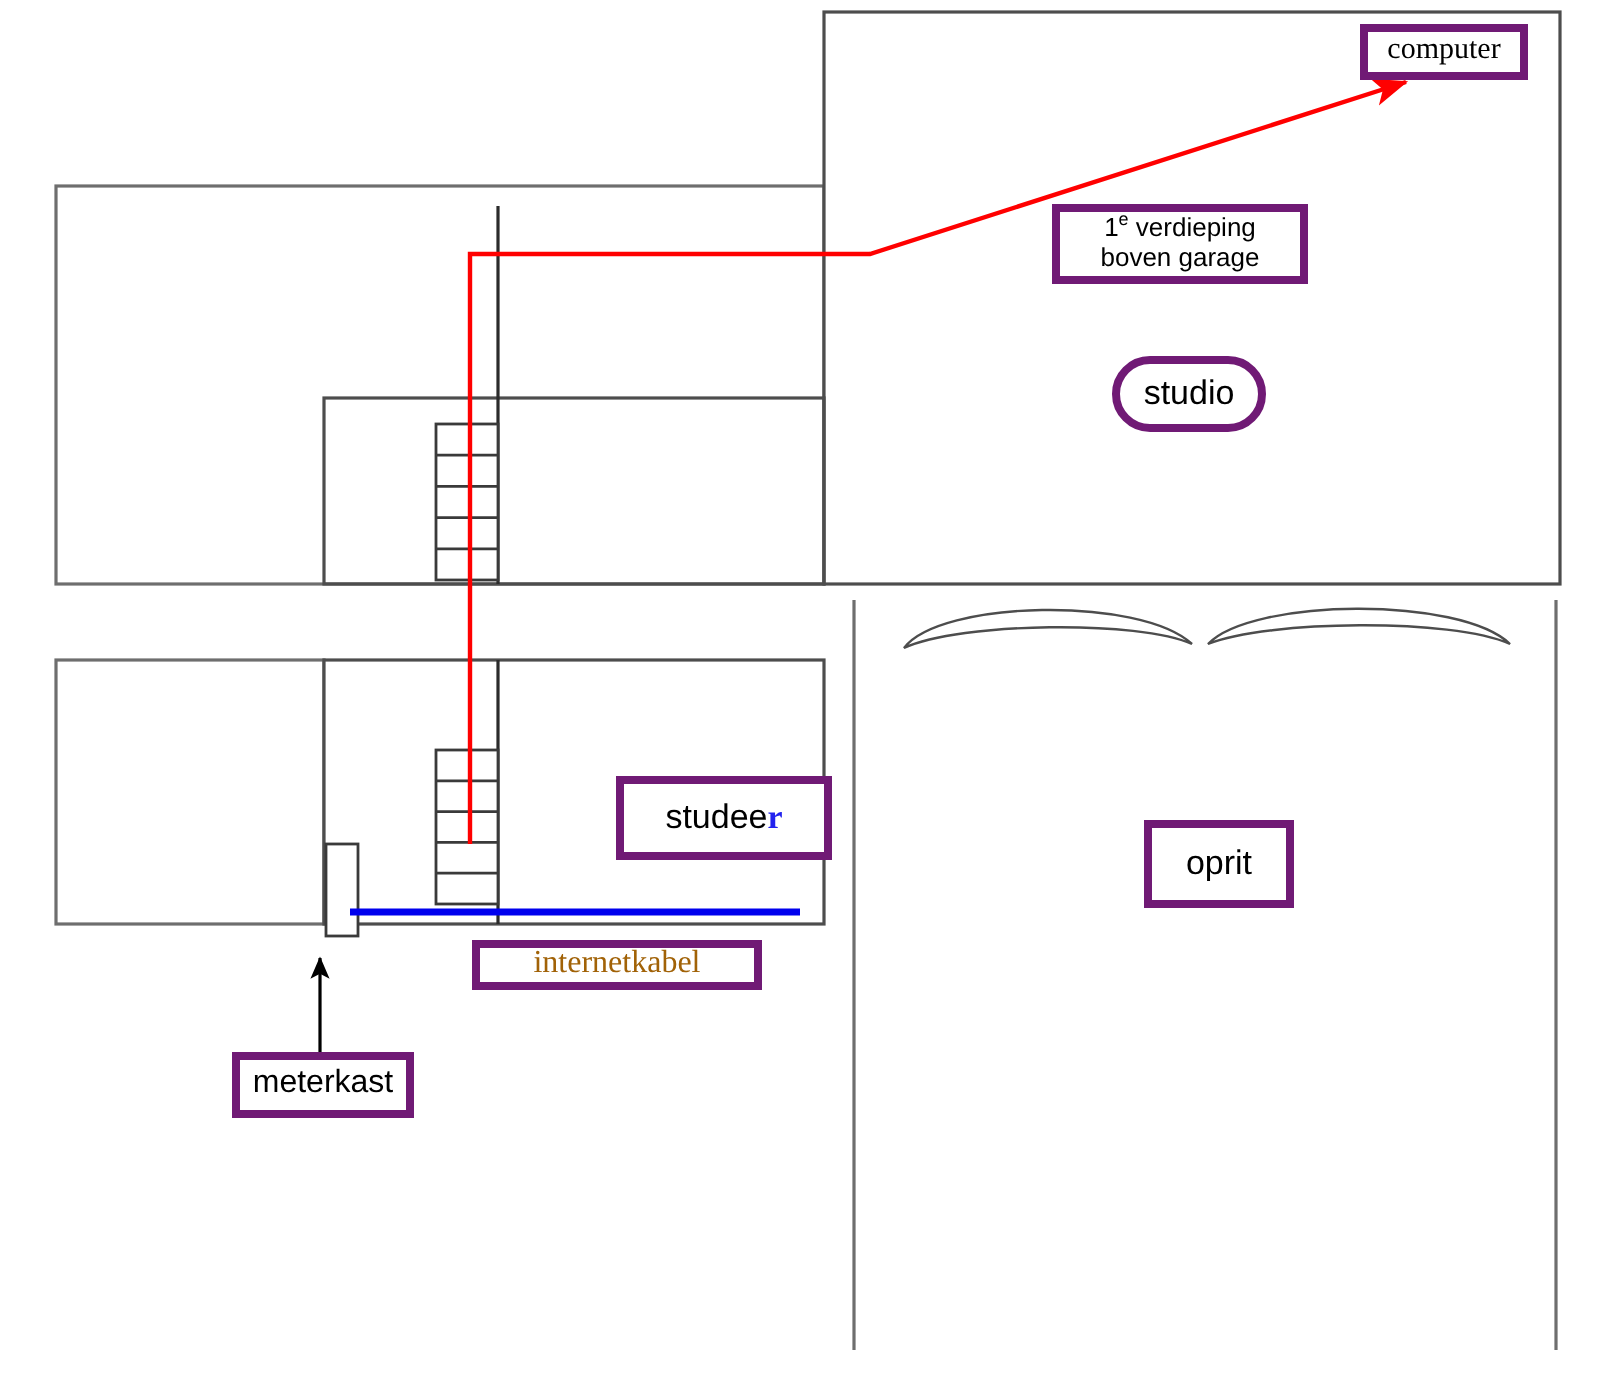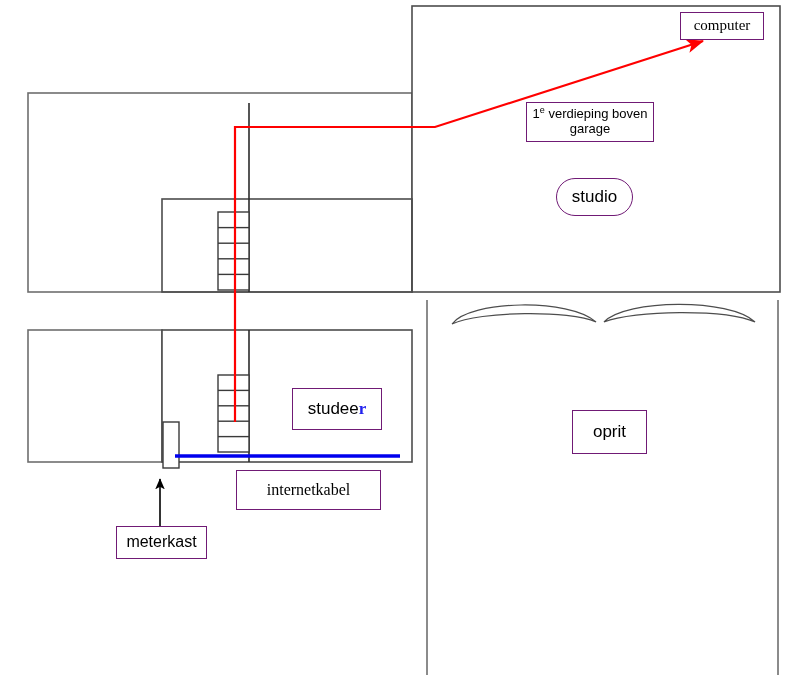--- a/index.html
+++ b/index.html
@@ -21,21 +21,21 @@
     position: absolute;
     left: 0;
     top: 0;
     width: 800px;
     height: 693px;
   }
   .label-box {
     position: absolute;
     box-sizing: border-box;
     background: #ffffff;
-    border: 1px solid #701a75;
+    border: 4px solid #701a75;
     display: flex;
     align-items: center;
     justify-content: center;
     text-align: center;
     line-height: 1.15;
     color: #000000;
   }
   .lbl-computer {
     left: 680px;
     top: 12px;
@@ -69,41 +69,41 @@
   }
   .lbl-oprit {
     left: 572px;
     top: 410px;
     width: 75px;
     height: 44px;
     font-family: "Liberation Sans", sans-serif;
     font-size: 17px;
   }
   .lbl-studeer {
-    left: 292px;
+    left: 308px;
     top: 388px;
-    width: 90px;
+    width: 108px;
     height: 42px;
     font-family: "Liberation Sans", sans-serif;
     font-size: 17px;
   }
   .lbl-studeer .tail {
     font-family: "Liberation Serif", serif;
     color: #2222ee;
     font-weight: bold;
     font-size: 17px;
   }
   .lbl-internetkabel {
     left: 236px;
     top: 470px;
     width: 145px;
-    height: 40px;
+    height: 25px;
     font-family: "Liberation Serif", serif;
     font-size: 16px;
-    color: #000000;
+    color: #a16207;
   }
   .lbl-meterkast {
     left: 116px;
     top: 526px;
     width: 91px;
     height: 33px;
     font-family: "Liberation Sans", sans-serif;
     font-size: 16px;
   }
 </style>

